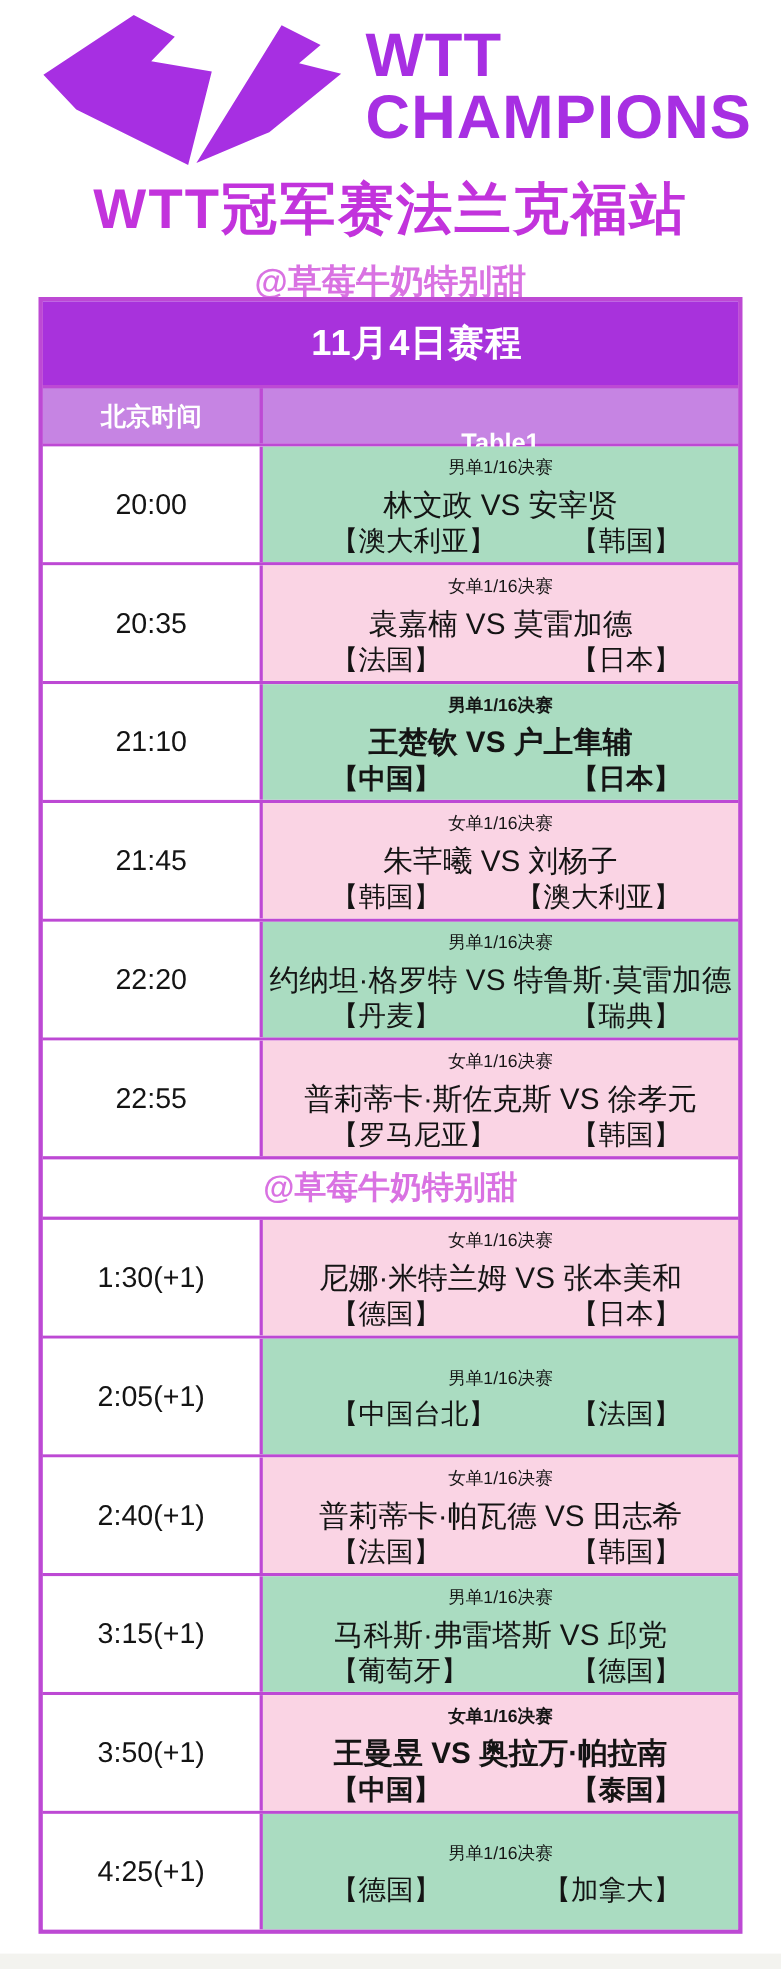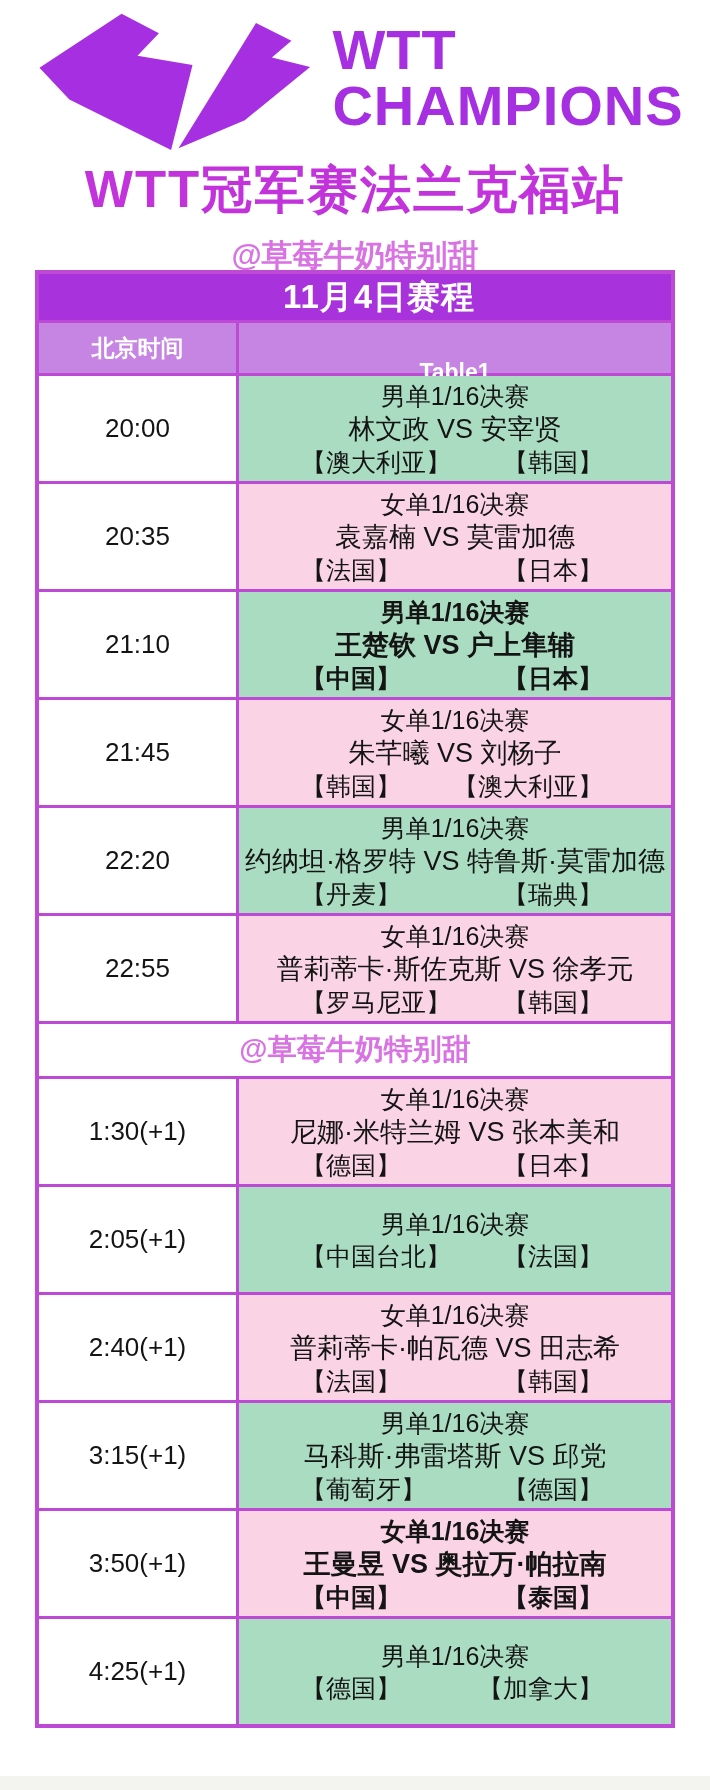--- a/index.html
+++ b/index.html
@@ -40,21 +40,21 @@
   }
 
   
   .table-wrap{
     position:absolute;left:35px;top:270px;width:640px;
     border:4px solid var(--border,#bd49d4);
     box-sizing:border-box;
     background:#fff;
   }
   .tbl-title{
-    height:46px;background:var(--header-bg,#a832dc);
+    height:76px;background:var(--header-bg,#a832dc);
     color:#fff;font-size:33px;font-weight:700;
     display:flex;align-items:center;justify-content:center;
     letter-spacing:1px;
     padding-left:48px;
   }
   .tbl-cols{
     display:flex;height:50px;
     background:var(--subheader-bg,#c684e3);
     border-top:3px solid var(--border,#bd49d4);
     color:#fff;font-weight:700;font-size:23px;
@@ -79,26 +79,26 @@
     flex:0 0 auto;
   }
   .match-cell{
     flex:1;height:105px;
     display:flex;flex-direction:column;justify-content:center;
     text-align:center;color:#141414;
     padding:2px 0;box-sizing:border-box;
   }
   .match-cell.green{background:var(--green-row,#aadcc1);}
   .match-cell.pink{background:var(--pink-row,#fad4e4);}
-  .match-cell .event{font-size:25px;line-height:32px;}
+  .match-cell .event{font-size:16px;line-height:32px;}
   .match-cell .players{font-size:27px;line-height:34px;}
   .match-cell .countries{
     display:flex;justify-content:space-between;
     font-size:25px;line-height:32px;
-    padding:0 68px 0 62px;
+    padding:0 52px 0 62px;
   }
   .row.bold .event,.row.bold .players,.row.bold .countries{font-weight:700;}
 
   .bottom-strip{
     position:absolute;left:0;bottom:0;width:710px;height:14px;
     background:#f3f3ef;
   }
 </style>
 </head>
 <body>

